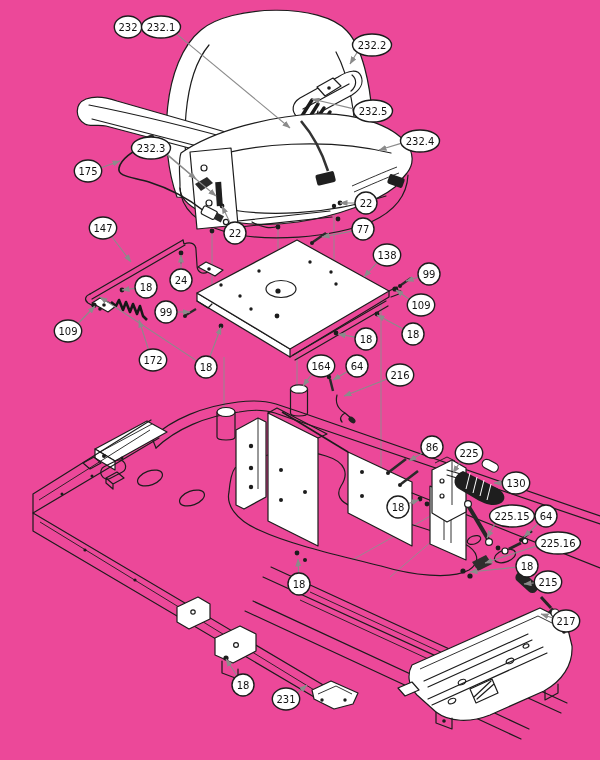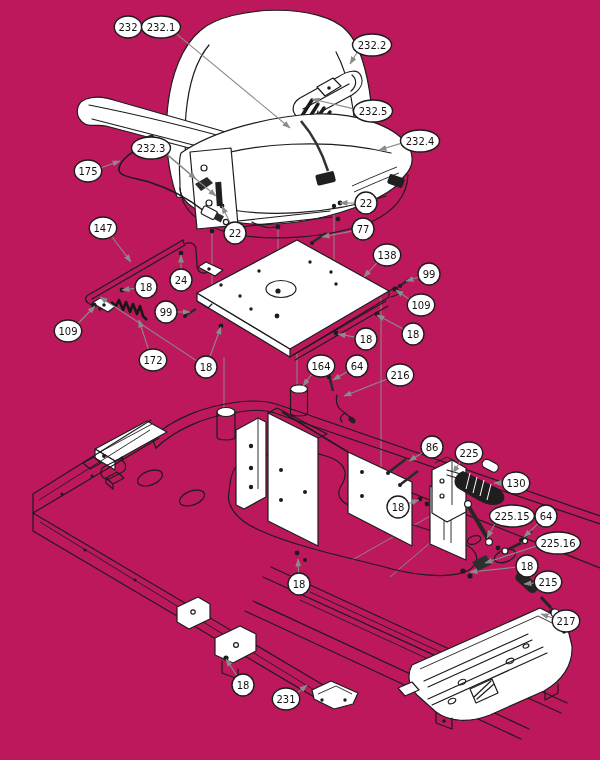--- a/index.html
+++ b/index.html
@@ -1,17 +1,17 @@
 <!DOCTYPE html>
 <html><head>
 <meta charset="utf-8">
 <style>
   html,body{margin:0;padding:0;background:#ffffff;}
   body{font-family:"DejaVu Sans", sans-serif;}
-  .stage{position:relative;width:600px;height:760px;background:#be185d;overflow:hidden;}
+  .stage{position:relative;width:600px;height:760px;background:#ec4899;overflow:hidden;}
   svg{display:block;}
   svg *{vector-effect:non-scaling-stroke;}
   .ln{stroke:#1c1c1c;stroke-width:1.2;fill:none;stroke-linecap:round;stroke-linejoin:round;}
   .fw{stroke:#1c1c1c;stroke-width:1.2;fill:#ffffff;stroke-linejoin:round;}
   .dk{fill:#1f1f1f;stroke:none;}
   .dot{fill:#1c1c1c;stroke:none;}
   .thick{stroke:#1a1a1a;stroke-width:3.4;fill:none;stroke-linecap:round;}
   .proj{stroke:#8f8f8f;stroke-width:0.9;fill:none;}
   .thin{stroke:#1c1c1c;stroke-width:0.9;fill:none;}
 </style>

